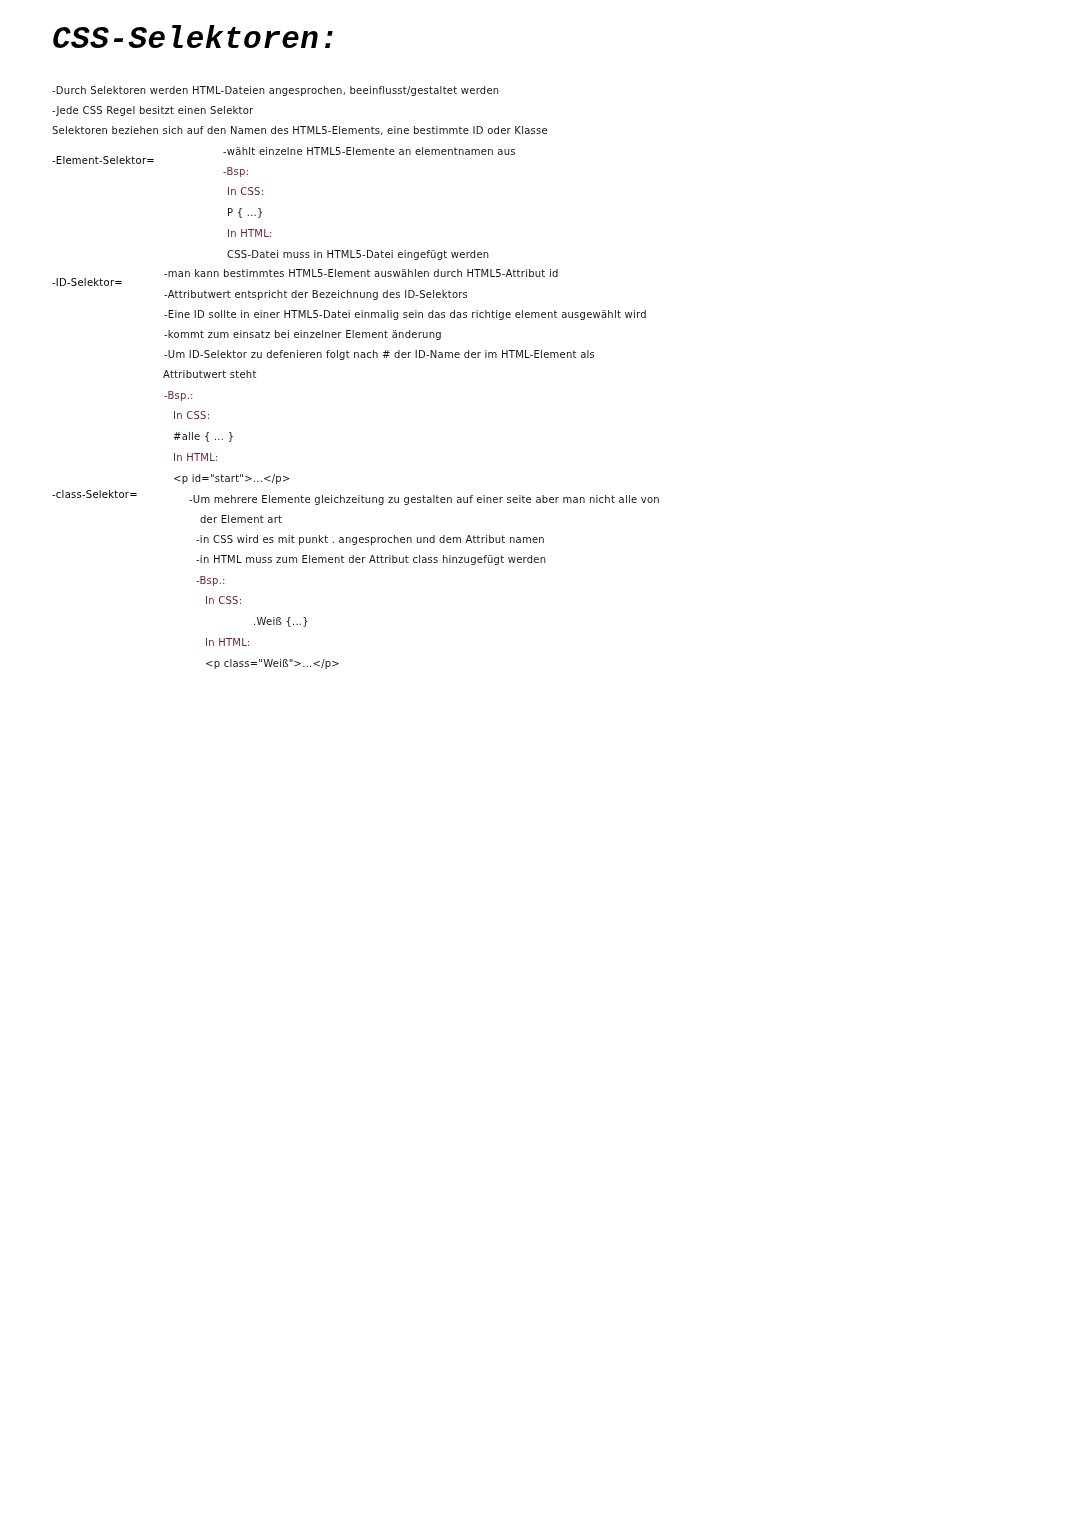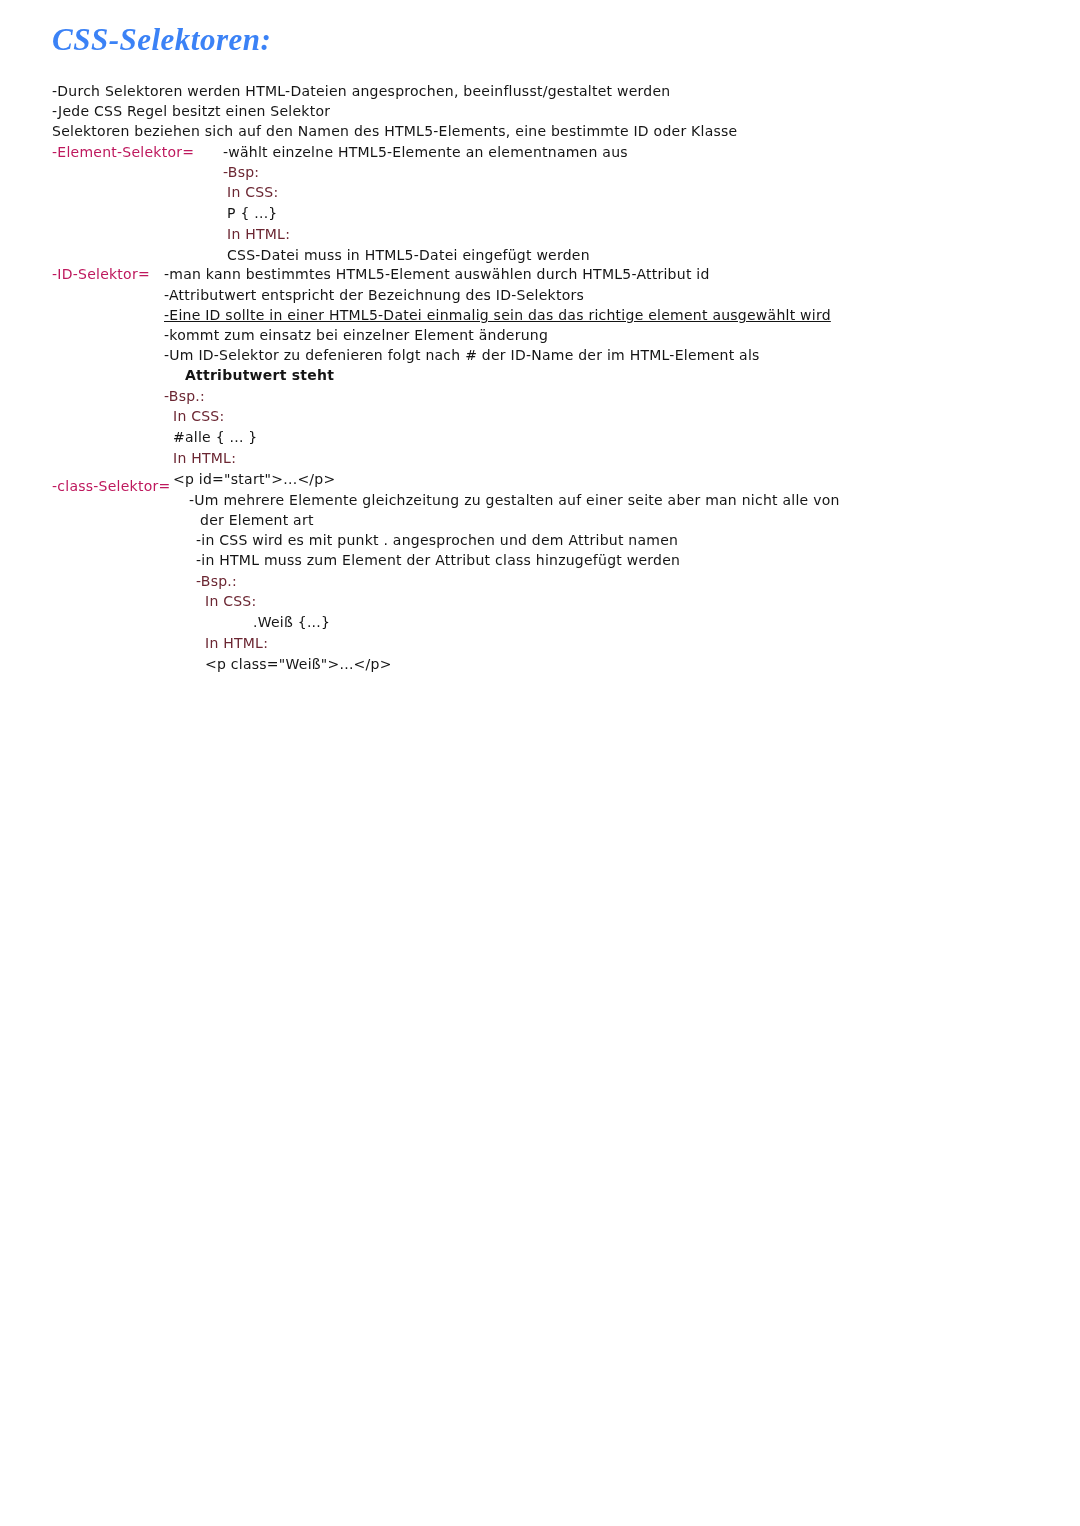--- a/index.html
+++ b/index.html
@@ -12,38 +12,39 @@
       height: 1526px;
       position: relative;
       overflow: hidden;
       font-family: "DejaVu Sans", sans-serif;
       color: #151515;
     }
     .title {
       position: absolute;
       left: 52px;
       top: 22px;
-      font-family: Liberation Serif, serif;
+      font-family: Liberation Mono, monospace;
       font-style: italic;
       font-weight: bold;
       font-size: 31px;
-      color: #3b82f6;
+      color: #000000;
       letter-spacing: 0.5px;
       white-space: nowrap;
       text-align: right;
     }
     .line {
       position: absolute;
-      font-size: 14px;
+      font-size: 10px;
       line-height: 20px;
       white-space: nowrap;
       letter-spacing: 0.25px;
     }
     .label {
-      color: #be185d;
+      color: #000000;
+      margin-top: 9px;
     }
     .sub {
       color: #6b2632;
     }
     .text {
       color: #151515;
     }
   </style>
 </head>
 <body>
@@ -58,24 +59,24 @@
 <div class="line text" style="left:223px; top:142px;">-wählt einzelne HTML5-Elemente an elementnamen aus</div>
 <div class="line sub" style="left:223px; top:162px;">-Bsp:</div>
 <div class="line sub" style="left:227px; top:182px;">In CSS:</div>
 <div class="line text" style="left:227px; top:203px;">P { ...}</div>
 <div class="line sub" style="left:227px; top:224px;">In HTML:</div>
 <div class="line text" style="left:227px; top:245px;">CSS-Datei muss in HTML5-Datei eingefügt werden</div>
 
 <div class="line label" style="left:52px; top:264px;">-ID-Selektor=</div>
 <div class="line text" style="left:164px; top:264px;">-man kann bestimmtes HTML5-Element auswählen durch HTML5-Attribut id</div>
 <div class="line text" style="left:164px; top:285px;">-Attributwert entspricht der Bezeichnung des ID-Selektors</div>
-<div class="line text" style="left:164px; top:305px;text-decoration:underline;">-Eine ID sollte in einer HTML5-Datei einmalig sein das das richtige element ausgewählt wird</div>
+<div class="line text" style="left:164px; top:305px;">-Eine ID sollte in einer HTML5-Datei einmalig sein das das richtige element ausgewählt wird</div>
 <div class="line text" style="left:164px; top:325px;">-kommt zum einsatz bei einzelner Element änderung</div>
 <div class="line text" style="left:164px; top:345px;">-Um ID-Selektor zu defenieren folgt nach # der ID-Name der im HTML-Element als</div>
-<div class="line text" style="left:185px; top:365px;font-weight:bold;">Attributwert steht</div>
+<div class="line text" style="left:163px; top:365px;">Attributwert steht</div>
 <div class="line sub" style="left:164px; top:386px;">-Bsp.:</div>
 <div class="line sub" style="left:173px; top:406px;">In CSS:</div>
 <div class="line text" style="left:173px; top:427px;">#alle { ... }</div>
 <div class="line sub" style="left:173px; top:448px;">In HTML:</div>
 <div class="line text" style="left:173px; top:469px;">&lt;p id="start"&gt;...&lt;/p&gt;</div>
 
 <div class="line label" style="left:52px; top:476px;">-class-Selektor=</div>
 <div class="line text" style="left:189px; top:490px;">-Um mehrere Elemente gleichzeitung zu gestalten auf einer seite aber man nicht alle von</div>
 <div class="line text" style="left:200px; top:510px;">der Element art</div>
 <div class="line text" style="left:196px; top:530px;">-in CSS wird es mit punkt . angesprochen und dem Attribut namen</div>

